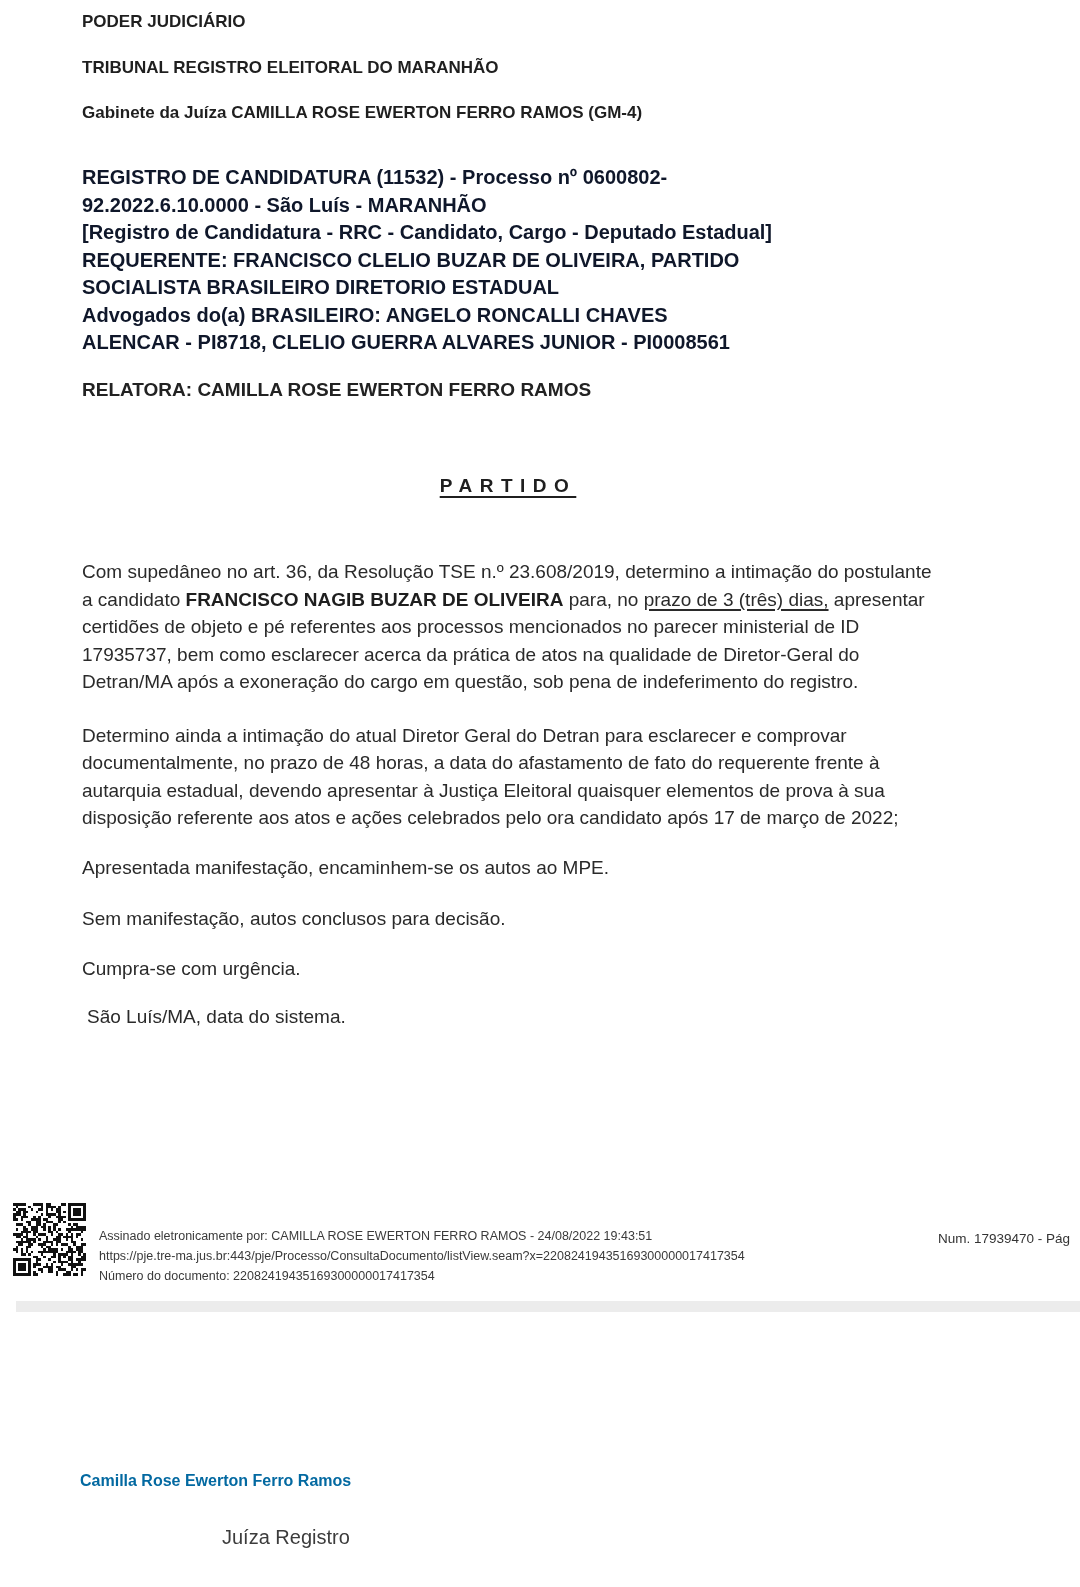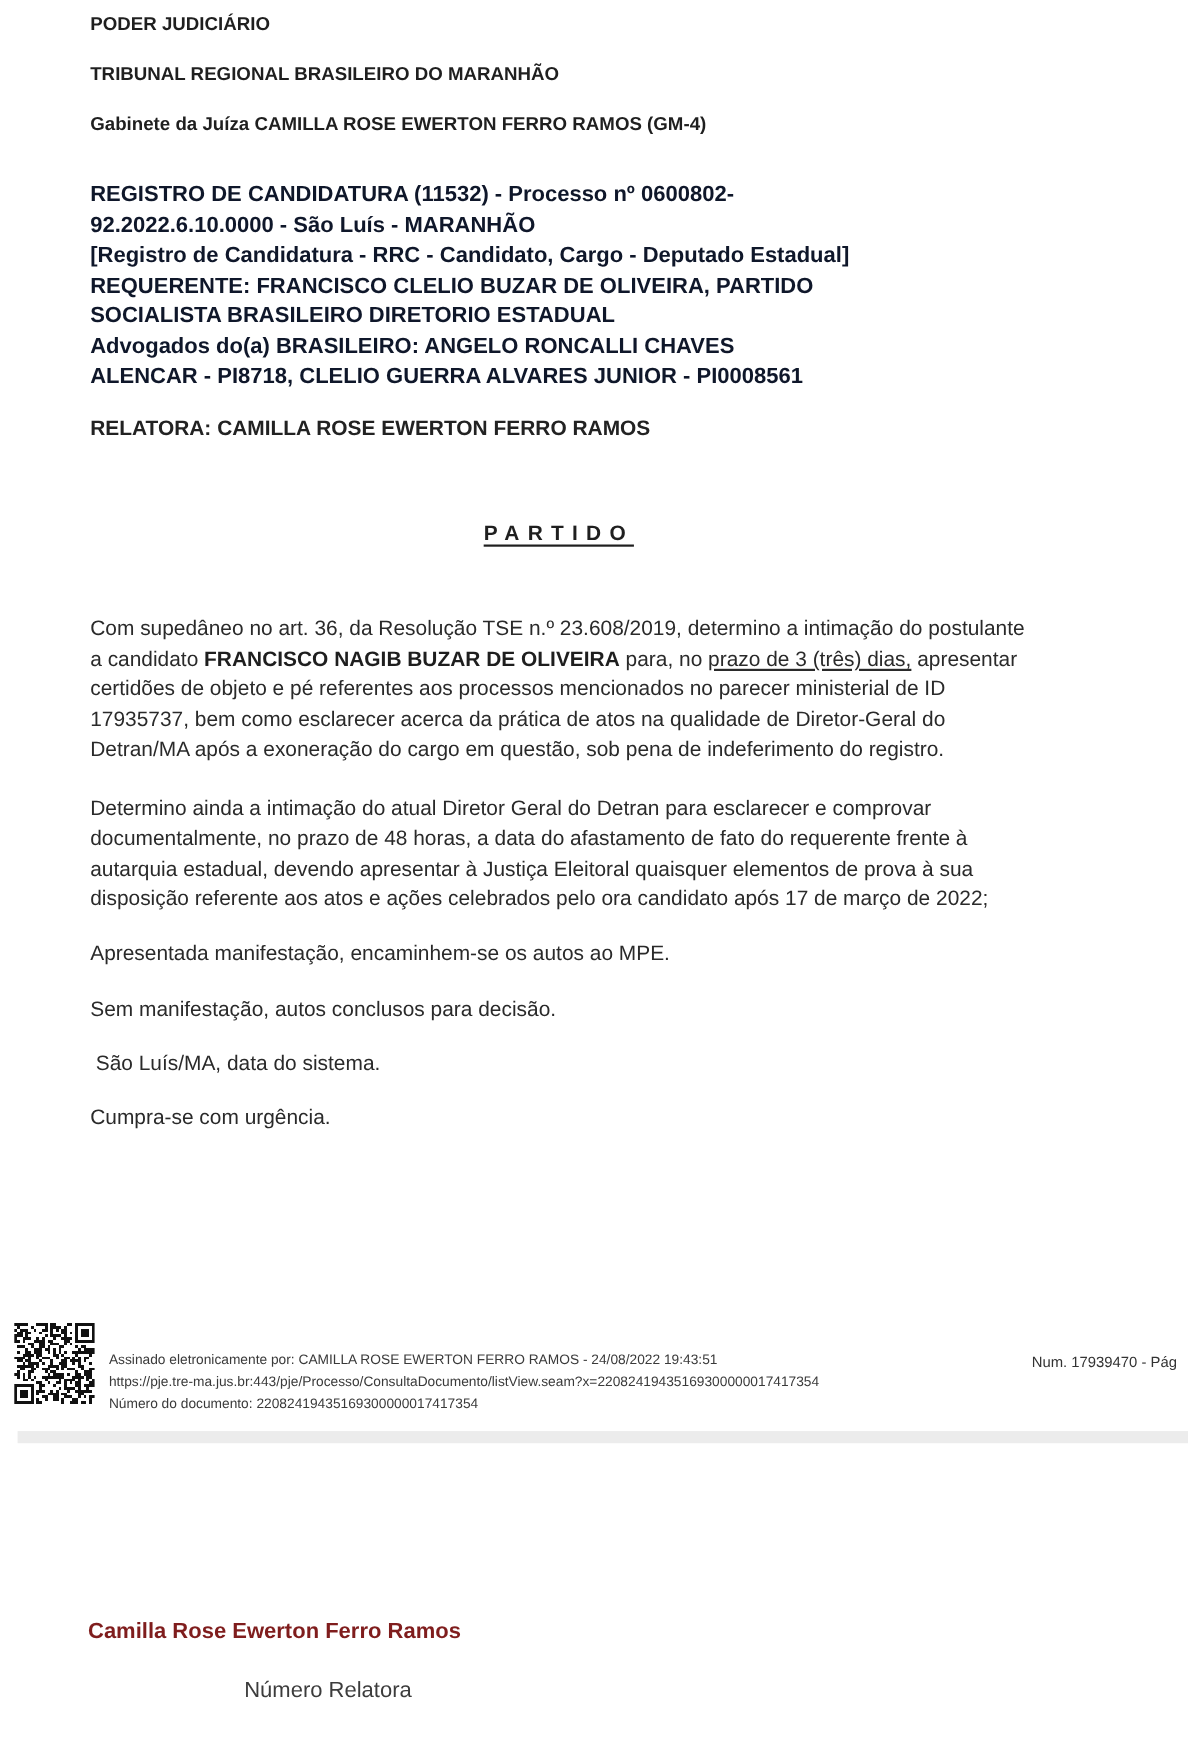--- a/index.html
+++ b/index.html
@@ -113,41 +113,41 @@
     right: 0;
     top: 1301px;
     height: 11px;
     background: #ececec;
   }
   
   .sig-name {
     position: absolute;
     left: 80px;
     top: 1472px;
-    font-size: 20px;
+    font-size: 16px;
     font-weight: bold;
-    color: #7f1d1d;
+    color: #0369a1;
   }
   .sig-role {
     position: absolute;
     left: 222px;
     top: 1526px;
     font-size: 20px;
     color: #3c3c3c;
   }
 </style>
 </head>
 <body>
 
 <div class="page">
 
   <div class="content">
     <header class="doc-header">
       <div class="h-line1">PODER JUDICIÁRIO</div>
-      <div class="h-line2">TRIBUNAL REGIONAL BRASILEIRO DO MARANHÃO</div>
+      <div class="h-line2">TRIBUNAL REGISTRO ELEITORAL DO MARANHÃO</div>
       <div class="h-line3">Gabinete da Juíza CAMILLA ROSE EWERTON FERRO RAMOS (GM-4)</div>
     </header>
 
     <section class="case-block">
       <div>REGISTRO DE CANDIDATURA (11532) - Processo nº 0600802-</div>
       <div>92.2022.6.10.0000 - São Luís - MARANHÃO</div>
       <div>[Registro de Candidatura - RRC - Candidato, Cargo - Deputado Estadual]</div>
       <div>REQUERENTE: FRANCISCO CLELIO BUZAR DE OLIVEIRA, PARTIDO</div>
       <div>SOCIALISTA BRASILEIRO DIRETORIO ESTADUAL</div>
       <div>Advogados do(a) BRASILEIRO: ANGELO RONCALLI CHAVES</div>
@@ -159,23 +159,23 @@
     <h1 class="despacho">PARTIDO</h1>
 
     <p class="para p1"><span>Com supedâneo no art. 36, da Resolução TSE n.º 23.608/2019, determino a intimação do postulante a candidato </span><span class="bold-name">FRANCISCO NAGIB BUZAR DE OLIVEIRA</span><span> para, no </span><span class="underlined">prazo de 3 (três) dias,</span><span> apresentar certidões de objeto e pé referentes aos processos mencionados no parecer ministerial de ID 17935737, bem como esclarecer acerca da prática de atos na qualidade de Diretor-Geral do Detran/MA após a exoneração do cargo em questão, sob pena de indeferimento do registro.</span></p>
 
     <p class="para p2">Determino ainda a intimação do atual Diretor Geral do Detran para esclarecer e comprovar documentalmente, no prazo de 48 horas, a data do afastamento de fato do requerente frente à autarquia estadual, devendo apresentar à Justiça Eleitoral quaisquer elementos de prova à sua disposição referente aos atos e ações celebrados pelo ora candidato após 17 de março de 2022;</p>
 
     <p class="para p3">Apresentada manifestação, encaminhem-se os autos ao MPE.</p>
 
     <p class="para p4">Sem manifestação, autos conclusos para decisão.</p>
 
+    <p class="para p5">Cumpra-se com urgência.</p>
+
     <p class="para place-line">São Luís/MA, data do sistema.</p>
-
-    <p class="para p5">Cumpra-se com urgência.</p>
   </div>
 
   <svg id="qr" class="qr" viewBox="0 0 29 29" xmlns="http://www.w3.org/2000/svg">
       <g fill="#111111">
         <rect x="0" y="0" width="1" height="1"></rect>
         <rect x="1" y="0" width="1" height="1"></rect>
         <rect x="2" y="0" width="1" height="1"></rect>
         <rect x="3" y="0" width="1" height="1"></rect>
         <rect x="4" y="0" width="1" height="1"></rect>
         <rect x="8" y="0" width="1" height="1"></rect>
@@ -527,15 +527,15 @@
     <div class="f-line">Assinado eletronicamente por: CAMILLA ROSE EWERTON FERRO RAMOS - 24/08/2022 19:43:51</div>
     <div class="f-line">https://pje.tre-ma.jus.br:443/pje/Processo/ConsultaDocumento/listView.seam?x=22082419435169300000017417354</div>
     <div class="f-line">Número do documento: 22082419435169300000017417354</div>
   </div>
 
   <div class="page-ref">Num. 17939470 - Pág</div>
 
   <div class="gray-band"></div>
 
   <div class="sig-name">Camilla Rose Ewerton Ferro Ramos</div>
-  <div class="sig-role">Número Relatora</div>
+  <div class="sig-role">Juíza Registro</div>
 
 </div>
 
 </body></html>

